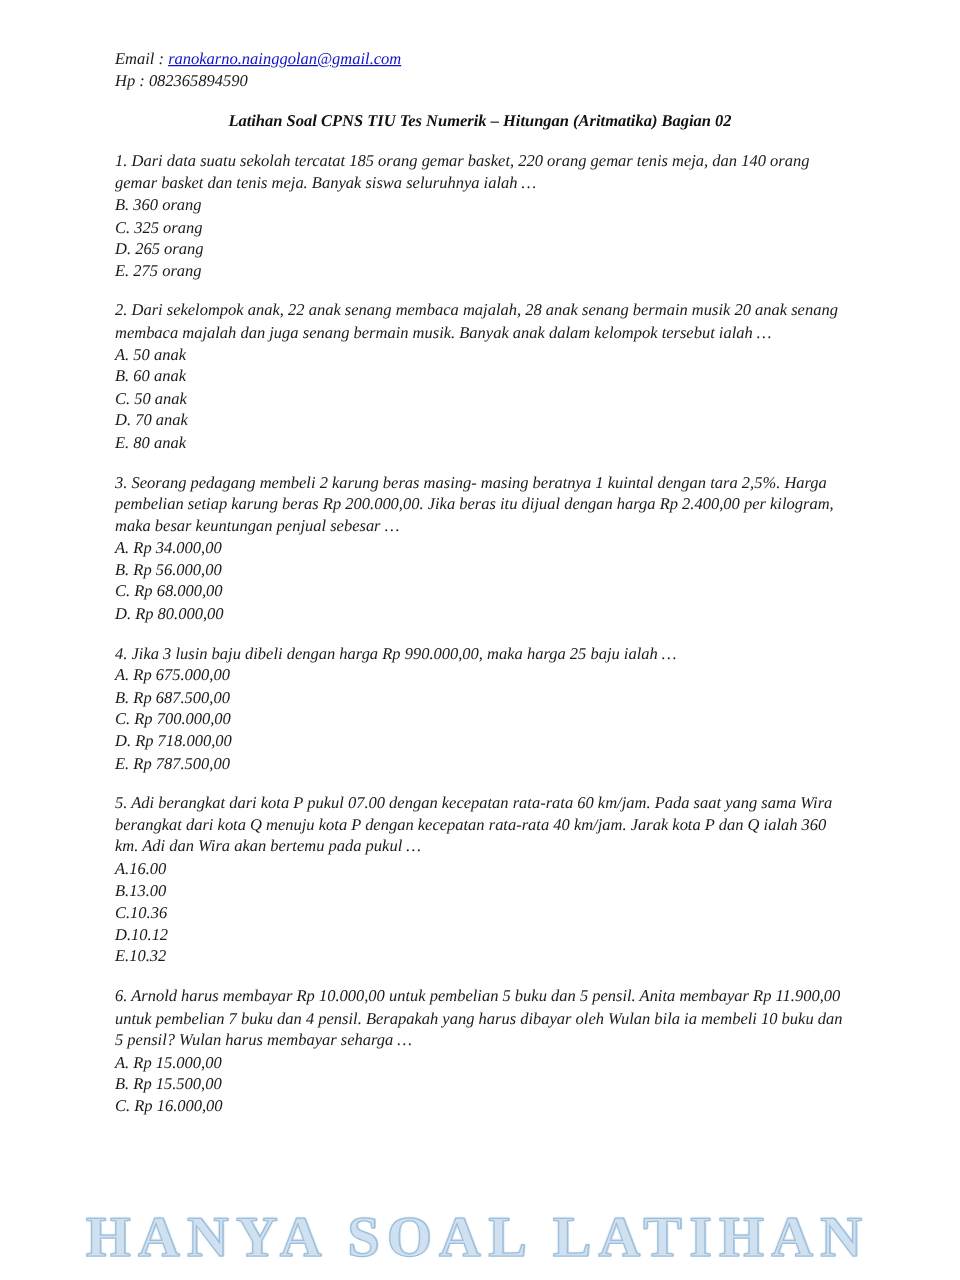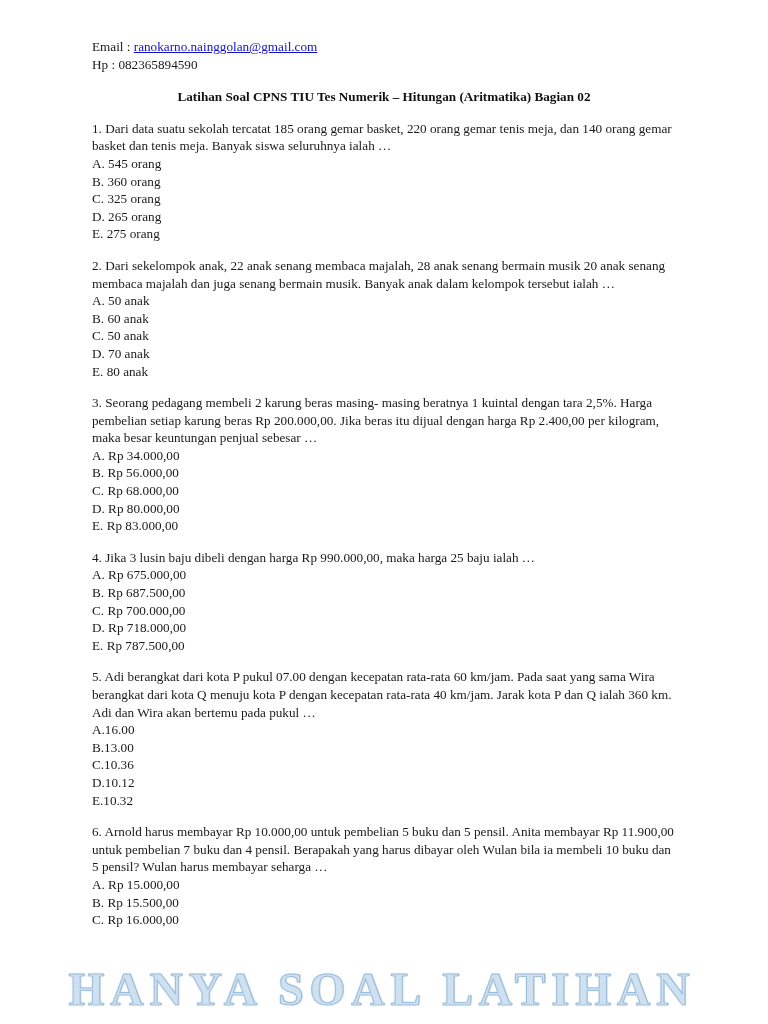--- a/index.html
+++ b/index.html
@@ -13,20 +13,21 @@
     position: relative;
     overflow: hidden;
     font-family: "Liberation Serif", serif;
   }
   .page {
     position: absolute;
     inset: 0;
     background: #ffffff;
     padding: 38px 92px 16px 92px;
     box-sizing: border-box;
+    font-style: italic;
   }
   .header-line {
     font-size: 13.2px;
     line-height: 17.6px;
     color: #1a1a1a;
   }
   .email-link {
     color: #1111cc;
     text-decoration: underline;
   }
@@ -78,21 +79,20 @@
   <div class="header-line">
     <span>Email : </span><a class="email-link" href="#">ranokarno.nainggolan@gmail.com</a>
   </div>
 
   <div class="header-line">Hp : 082365894590</div>
 
   <div class="doc-title">Latihan Soal CPNS TIU Tes Numerik – Hitungan (Aritmatika) Bagian 02</div>
 
   <div class="question-block">
     <div class="q-text">1. Dari data suatu sekolah tercatat 185 orang gemar basket, 220 orang gemar tenis meja, dan 140 orang gemar basket dan tenis meja. Banyak siswa seluruhnya ialah …</div>
-    <div class="opt">A. 545 orang</div>
     <div class="opt">B. 360 orang</div>
     <div class="opt">C. 325 orang</div>
     <div class="opt">D. 265 orang</div>
     <div class="opt">E. 275 orang</div>
   </div>
 
   <div class="question-block">
     <div class="q-text">2. Dari sekelompok anak, 22 anak senang membaca majalah, 28 anak senang bermain musik 20 anak senang membaca majalah dan juga senang bermain musik. Banyak anak
 dalam kelompok tersebut ialah …</div>
     <div class="opt">A. 50 anak</div>
@@ -101,21 +101,20 @@
     <div class="opt">D. 70 anak</div>
     <div class="opt">E. 80 anak</div>
   </div>
 
   <div class="question-block">
     <div class="q-text">3. Seorang pedagang membeli 2 karung beras masing- masing beratnya 1 kuintal dengan tara 2,5%. Harga pembelian setiap karung beras Rp 200.000,00. Jika beras itu dijual dengan harga Rp 2.400,00 per kilogram, maka besar keuntungan penjual sebesar …</div>
     <div class="opt">A. Rp 34.000,00</div>
     <div class="opt">B. Rp 56.000,00</div>
     <div class="opt">C. Rp 68.000,00</div>
     <div class="opt">D. Rp 80.000,00</div>
-    <div class="opt">E. Rp 83.000,00</div>
   </div>
 
   <div class="question-block">
     <div class="q-text">4. Jika 3 lusin baju dibeli dengan harga Rp 990.000,00, maka harga 25 baju ialah …</div>
     <div class="opt">A. Rp 675.000,00</div>
     <div class="opt">B. Rp 687.500,00</div>
     <div class="opt">C. Rp 700.000,00</div>
     <div class="opt">D. Rp 718.000,00</div>
     <div class="opt">E. Rp 787.500,00</div>
   </div>

